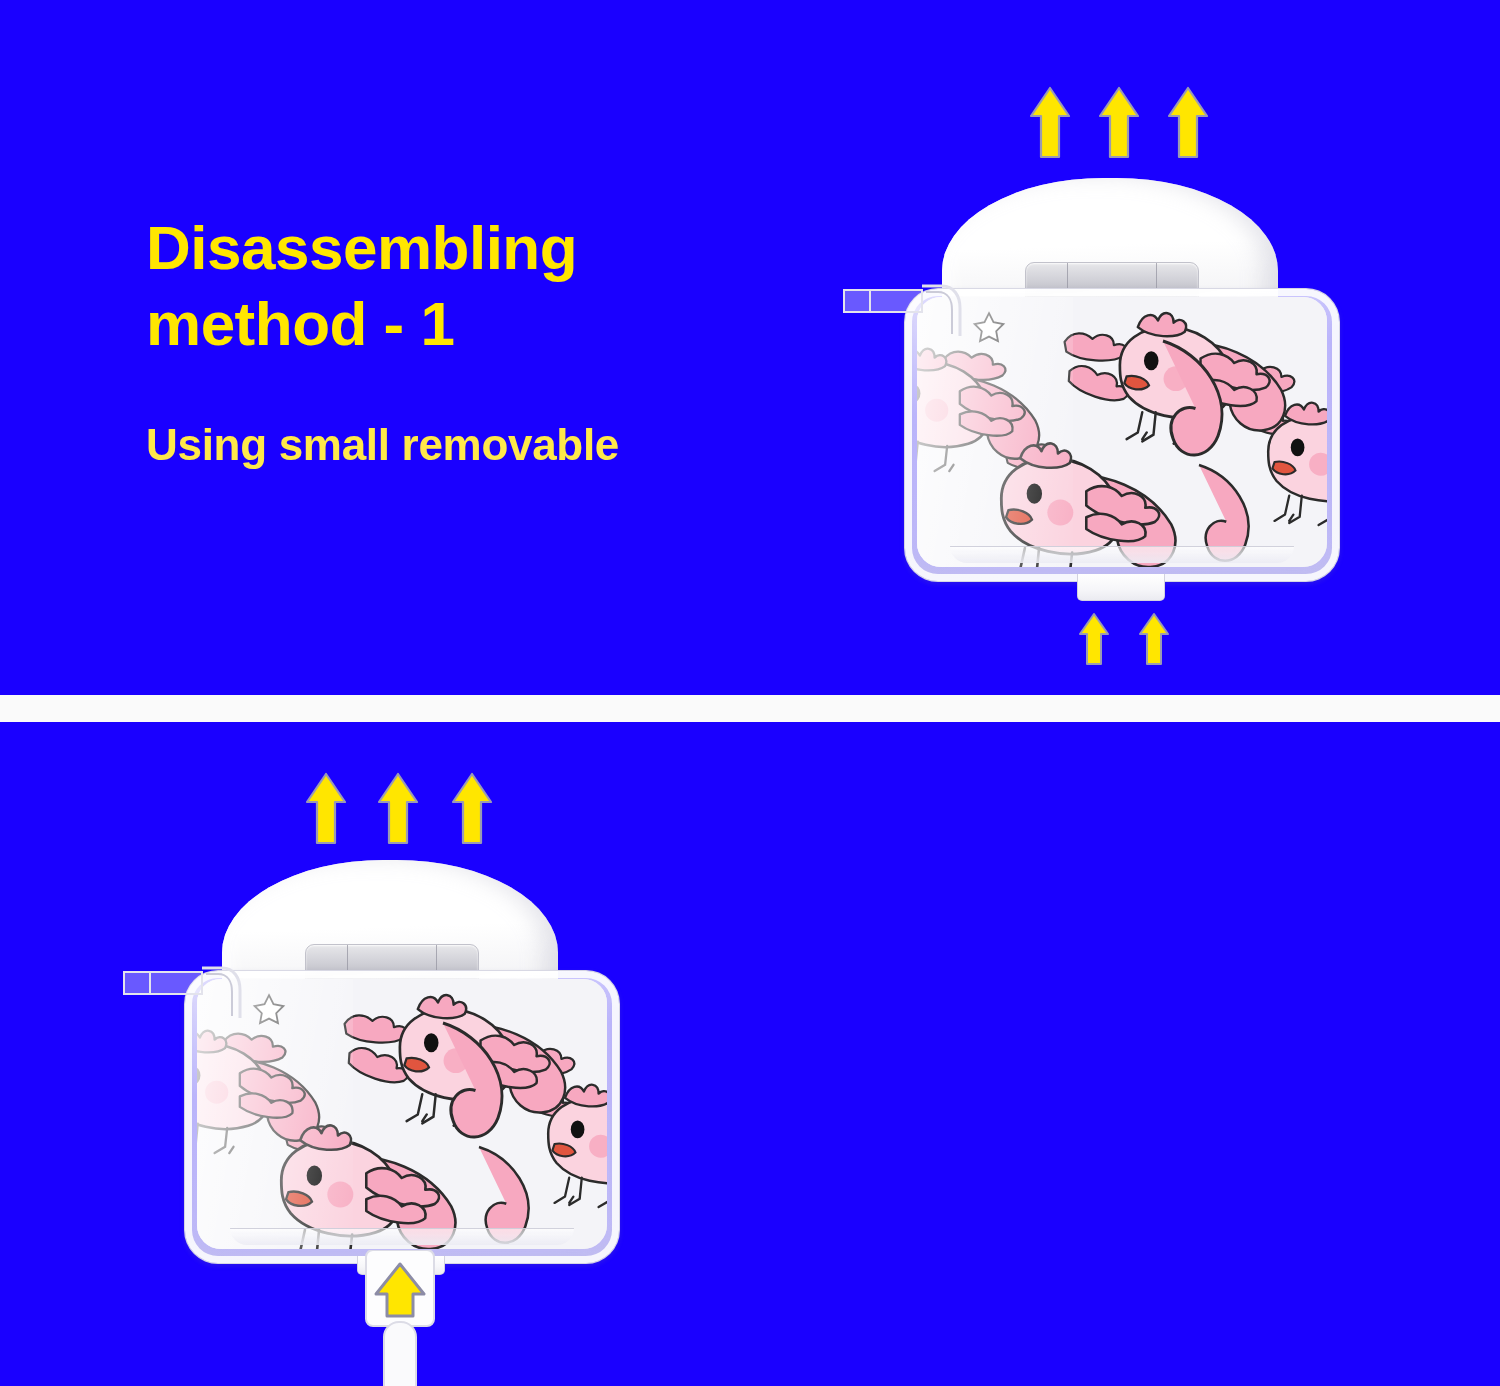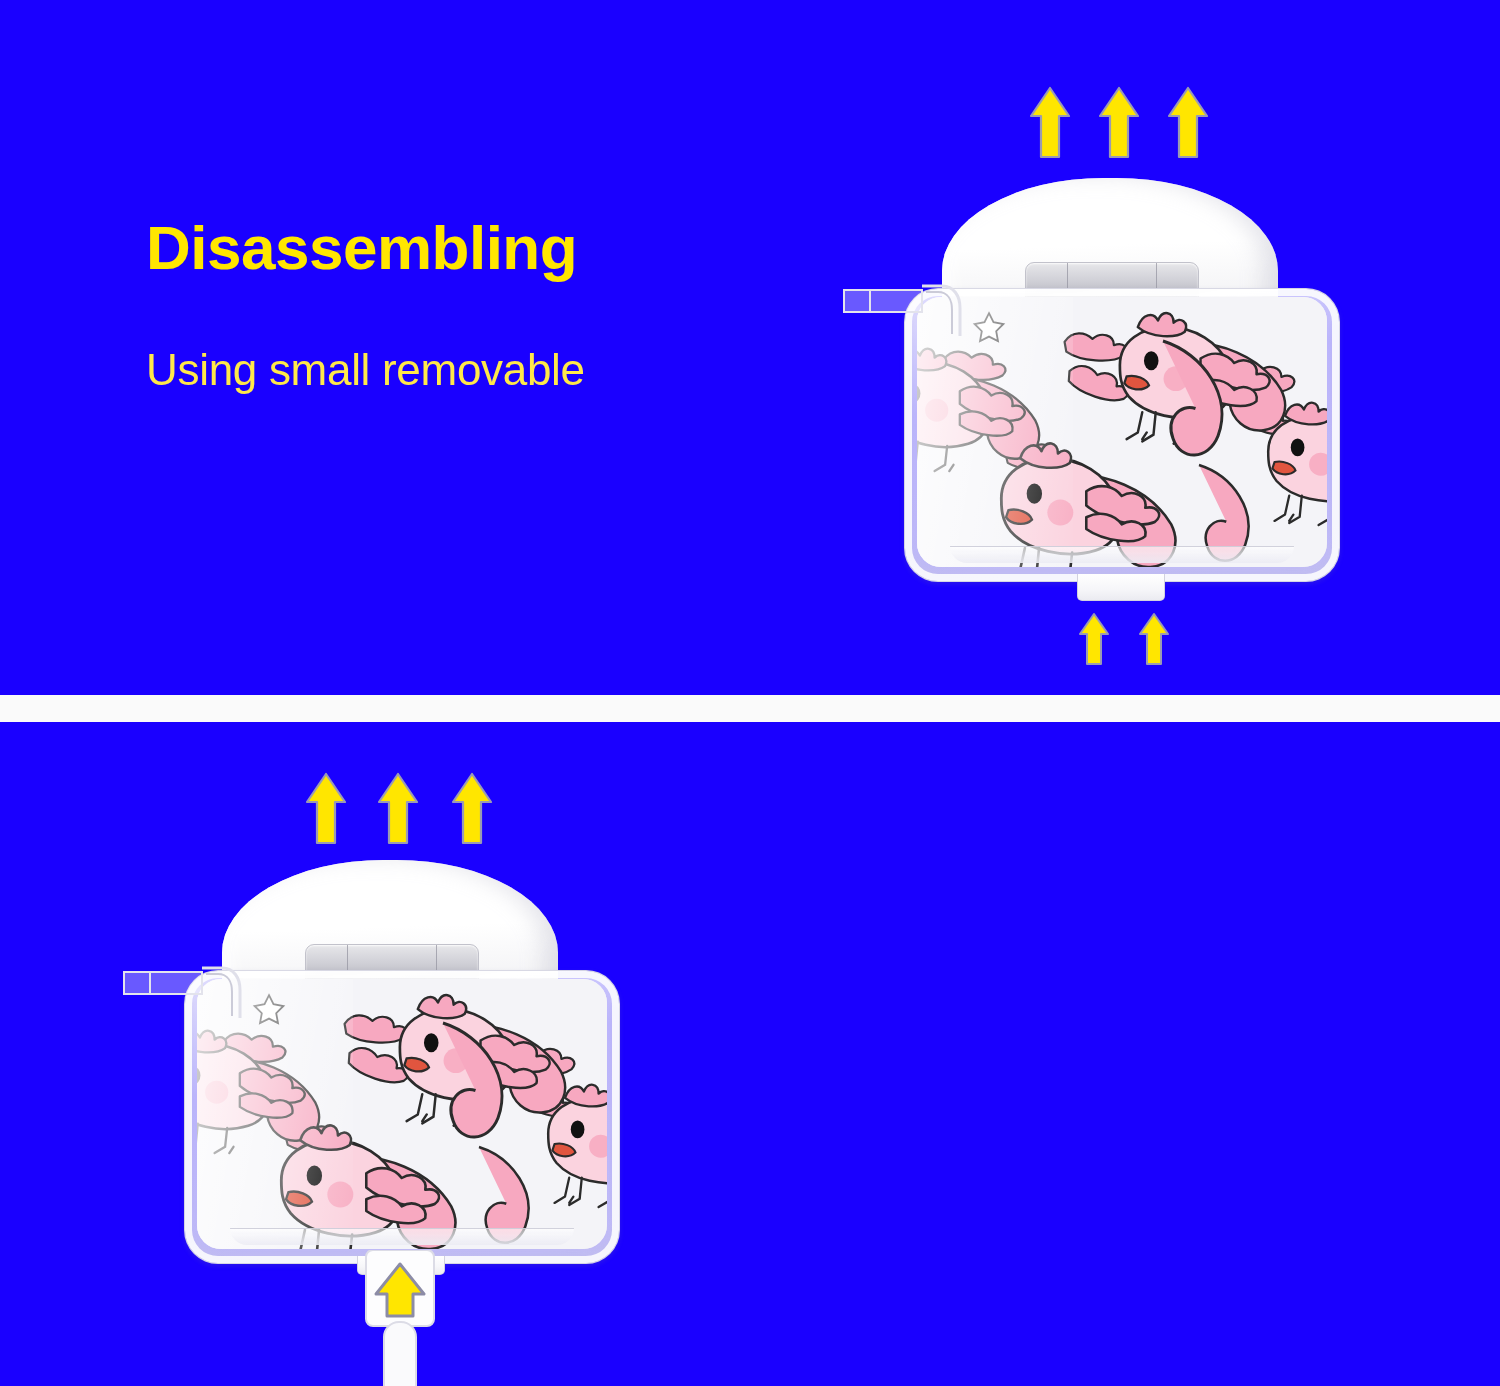--- a/index.html
+++ b/index.html
@@ -29,21 +29,21 @@
   }
   .subtext{
     color:#FFE84A;
     font-size:44px;
     font-weight:400;
     line-height:1.38;
     letter-spacing:-0.3px;
     white-space:nowrap;
   }
   #tb-1{left:146px;top:210px;}
-  #tb-1 .subtext{margin-top:54px;}
+  #tb-1 .subtext{margin-top:54px;font-weight:bold;}
 
   
   .arrow{position:absolute;display:block;}
   .arrow svg{display:block;width:100%;height:100%;}
 
   
   .case-wrap{position:absolute;}
 
   .case-lid{
     position:absolute;
@@ -119,20 +119,21 @@
 </style>
 </head>
 <body>
 
 <div class="page">
 
   <section class="panel" id="panel-1">
 
     <div class="textblock" id="tb-1">
       <div class="heading">Disassembling</div>
+      <div class="heading">method - 1</div>
       <div class="subtext">Using small removable</div>
     </div>
 
     <span class="arrow" style="left:1028px;top:86px;width:44px;height:74px;">
       <svg viewBox="0 0 44 74">
           <path d="M22 2 L41 30 L31 30 L31 71 L13 71 L13 30 L3 30 Z" fill="#FFE600" stroke="#9A9AB4" stroke-width="2.2" stroke-linejoin="round"></path>
         </svg>
     </span>
     <span class="arrow" style="left:1097px;top:86px;width:44px;height:74px;">
       <svg viewBox="0 0 44 74">

